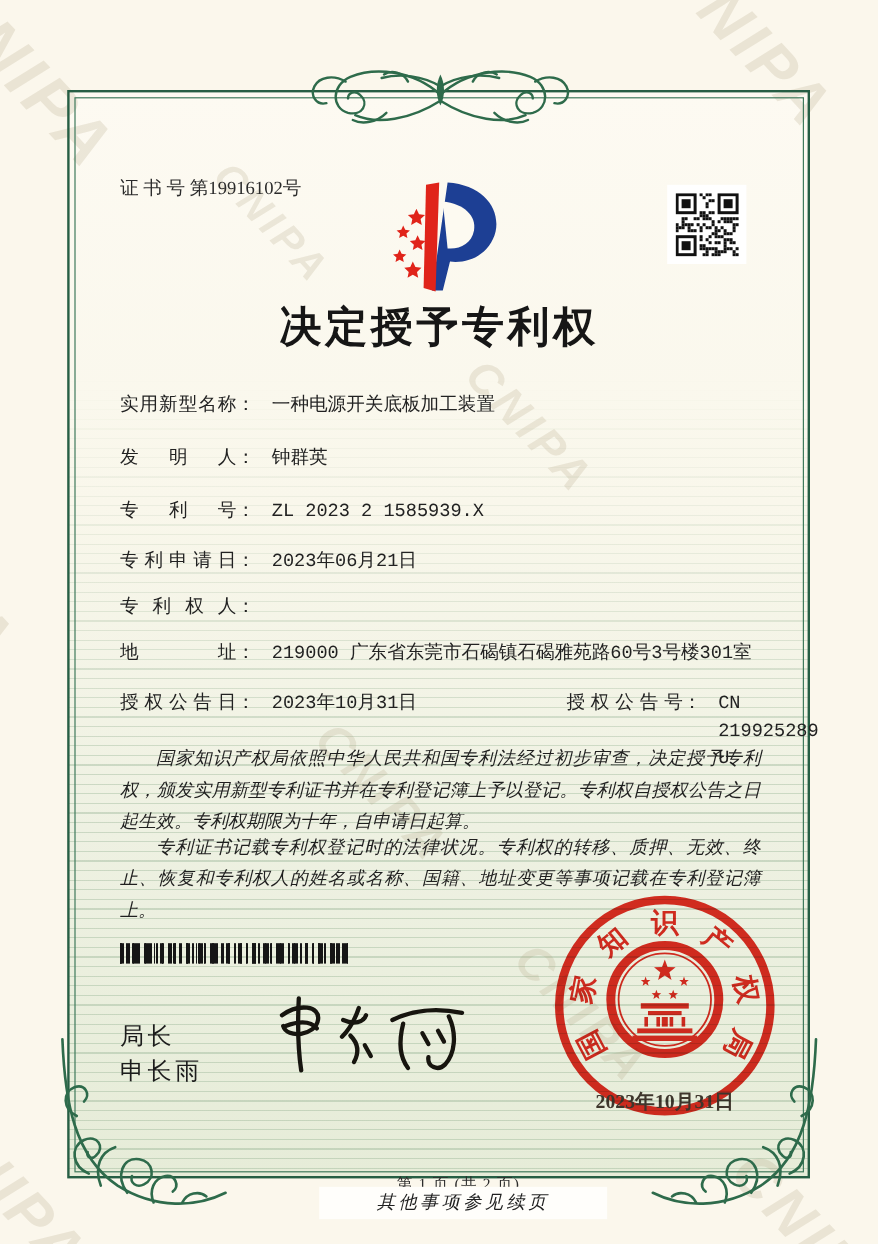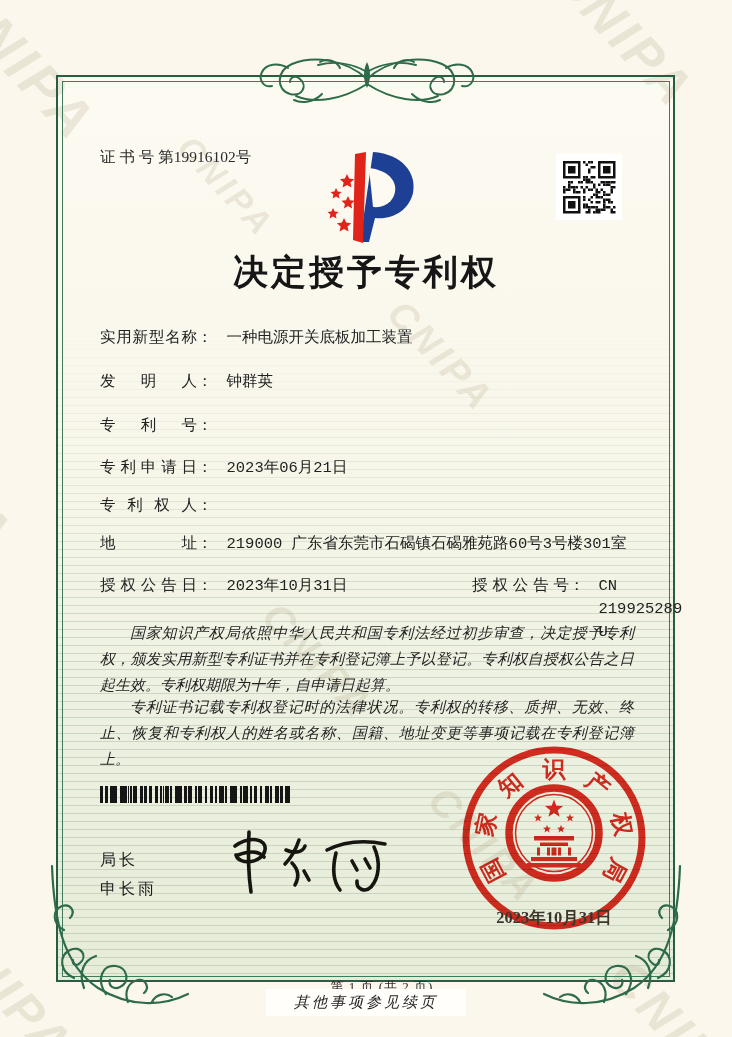--- a/index.html
+++ b/index.html
@@ -35,25 +35,25 @@
   .addr-value{width:428px;}
   .grant-group2{position:absolute;left:372px;top:0;display:flex;}
 
   .para{left:100px;width:534px;font-size:15px;line-height:26px;color:#1f1f1f;text-indent:2em;text-align:justify;font-style:italic;}
 
   .barcode{left:100px;top:758px;width:190px;height:17px;
      background-image:repeating-linear-gradient(90deg,#151515 0 2px,rgba(0,0,0,0) 2px 5px),
                       repeating-linear-gradient(90deg,#151515 0 1px,rgba(0,0,0,0) 1px 7px),
                       repeating-linear-gradient(90deg,#151515 0 3px,rgba(0,0,0,0) 3px 11px);}
 
-  .sig-label{left:100px;font-size:16px;color:#1c1c1c;font-family:"Liberation Sans","DejaVu Sans",sans-serif;letter-spacing:3px;}
+  .sig-label{left:100px;font-size:20px;color:#1c1c1c;font-family:"Liberation Sans","DejaVu Sans",sans-serif;letter-spacing:3px;}
   .qr-box{left:556px;top:126px;width:66px;height:66px;background:#fff;display:flex;align-items:center;justify-content:center;}
 
   .page-info{left:16px;top:950px;width:732px;text-align:center;font-size:13px;color:#2c2c2c;letter-spacing:1px;}
-  .note-box{left:266px;top:989px;width:200px;height:27px;background:#fffefb;display:flex;align-items:center;justify-content:center;}
+  .note-box{left:266px;top:989px;width:240px;height:27px;background:#fffefb;display:flex;align-items:center;justify-content:center;}
   .note-text{font-size:15px;font-style:italic;letter-spacing:3px;color:#1f1f1f;}
 
   .seal{left:454px;top:738px;width:200px;height:200px;mix-blend-mode:multiply;opacity:0.95;z-index:7;}
 </style>
 </head>
 <body>
 
 <div class="page">
 
   <div class="panel">
@@ -276,20 +276,21 @@
       <span class="f-colon">：</span>
       <span class="f-value">钟群英</span>
     </div>
     <div class="abs row" style="top:387px">
       <span class="f-label">
           <span>专</span>
           <span>利</span>
           <span>号</span>
         </span>
       <span class="f-colon">：</span>
+      <span class="f-value">ZL 2023 2 1585939.X</span>
     </div>
     <div class="abs row" style="top:429px">
       <span class="f-label">
           <span>专</span>
           <span>利</span>
           <span>申</span>
           <span>请</span>
           <span>日</span>
         </span>
       <span class="f-colon">：</span>

